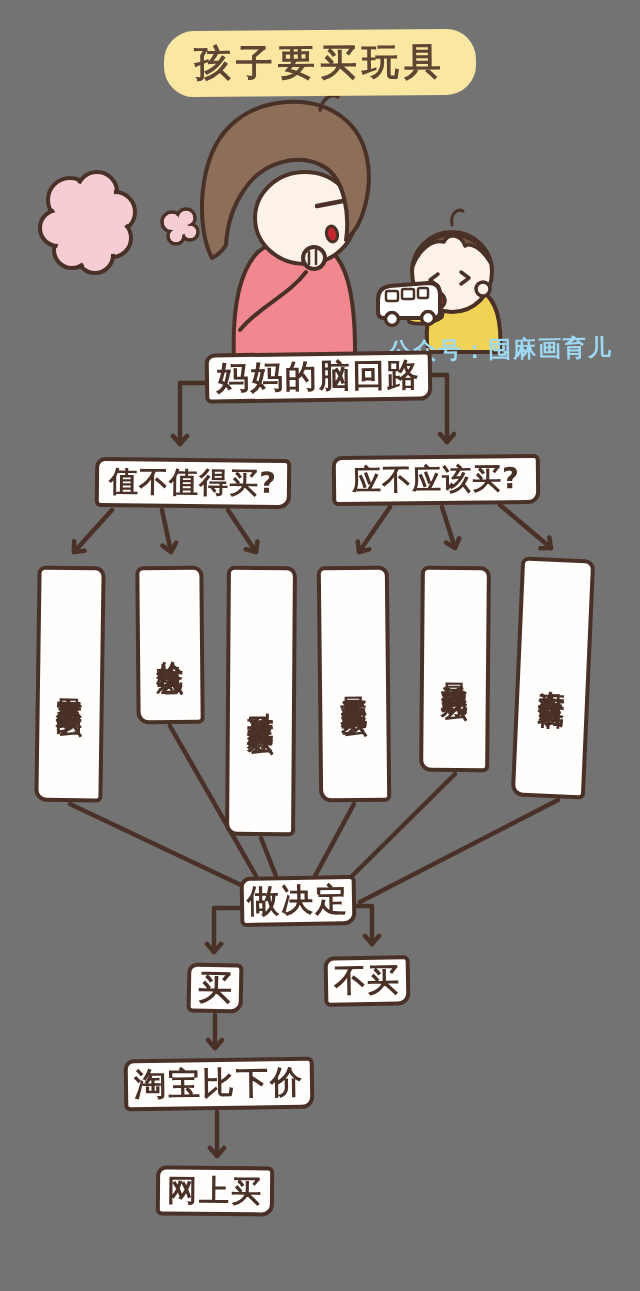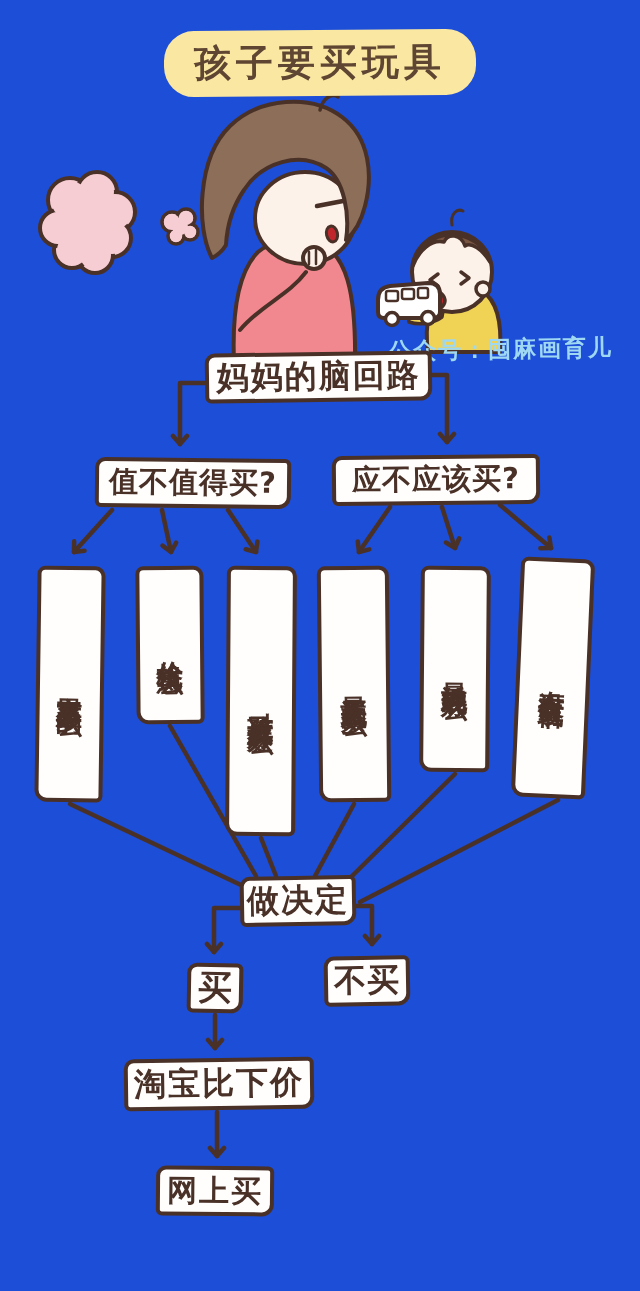--- a/index.html
+++ b/index.html
@@ -3,21 +3,21 @@
 <meta charset="utf-8">
 <style>
   html,body{margin:0;padding:0;}
   body{
     width:640px;height:1291px;
     background:#ffffff;
     font-family:"DejaVu Sans", sans-serif;
     position:relative;
     overflow:hidden;
   }
-  .canvas{position:absolute;inset:0;width:640px;height:1291px;background:#1d4ed8;}
+  .canvas{position:absolute;inset:0;width:640px;height:1291px;background:#737373;}
   .layer{position:absolute;left:0;top:0;width:640px;height:1291px;}
   .title-pill{
     position:absolute;left:50%;top:30px;transform:translateX(-50%) rotate(-0.5deg);
     background:#f9e7a2;border-radius:30px;padding:8px 30px;
     font-size:37px;font-weight:700;color:#5f4632;letter-spacing:5px;
     white-space:nowrap;z-index:3;
   }
   .watermark{
     position:absolute;left:388px;top:334px;z-index:3;
     font-size:23px;font-weight:700;color:#9ed8f2;letter-spacing:2px;white-space:nowrap;

